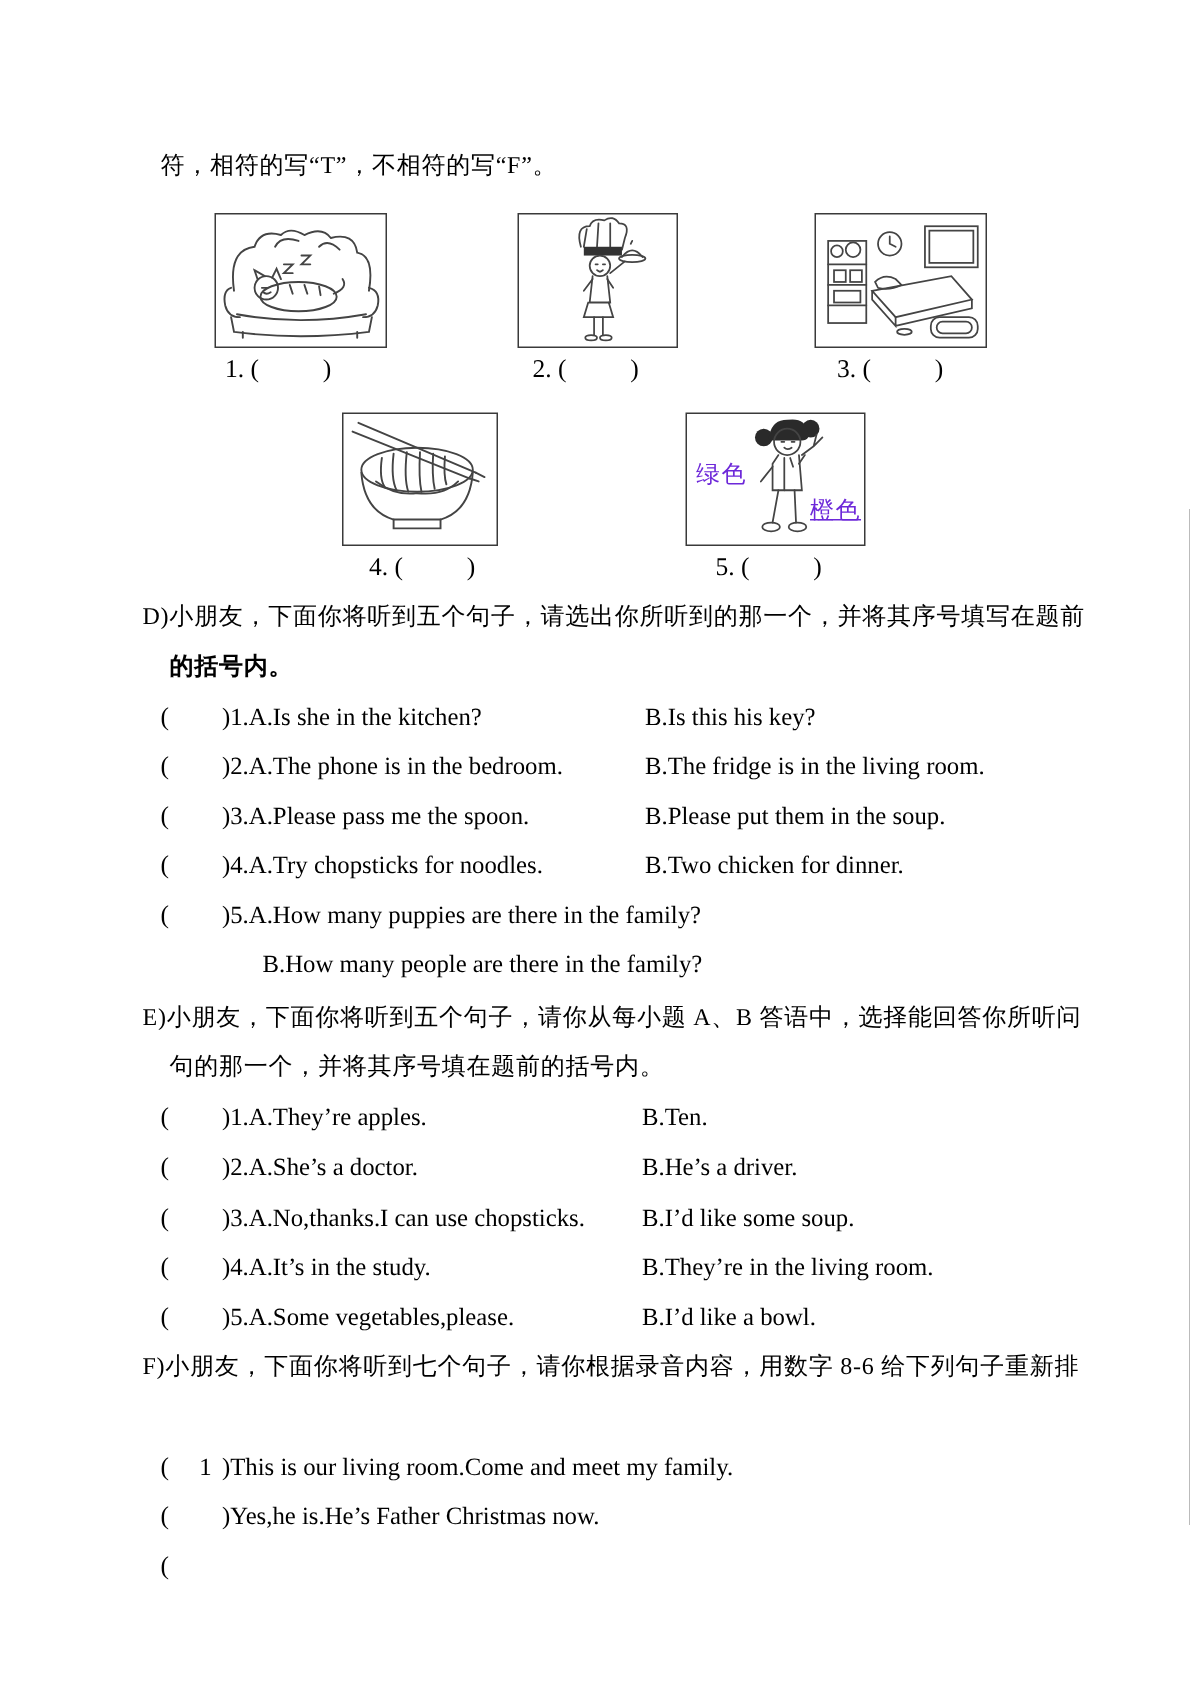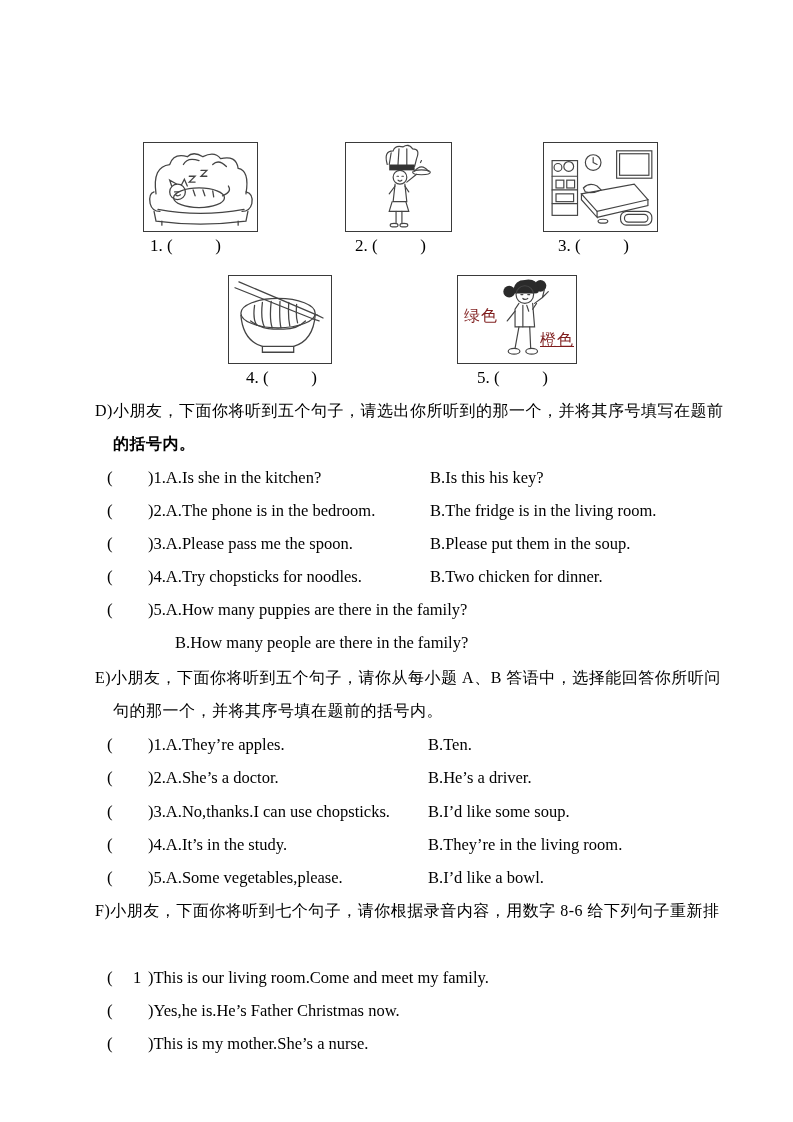--- a/index.html
+++ b/index.html
@@ -31,29 +31,30 @@
   .paren{position:absolute;left:107px;font-size:17px;}
   .colA{position:absolute;left:148px;}
   .colB{position:absolute;left:430px;}
   .colB-e{position:absolute;left:428px;}
   .f-num{position:absolute;left:128px;width:18px;text-align:center;}
   .f-text{position:absolute;left:148px;}
   .b2-line{position:absolute;left:175px;}
   .overlay-zh{
     position:absolute;
     font-size:14px;
-    color:#7f1d1d;
+    color:#6d28d9;
     letter-spacing:1px;
   }
 </style>
 </head>
 <body>
 
 <div class="page">
 
+  <div class="abs zh" style="top:100px;left:107px;">符，相符的写“T”，不相符的写“F”。</div>
 
   <div class="pic-box" style="left:143px;top:142px;width:115px;height:90px;">
     <svg viewBox="0 0 115 90">
       <g fill="none" stroke="#444" stroke-width="1.3" stroke-linecap="round">
 
         <path d="M12,52 Q8,24 26,22 Q30,10 44,14 Q50,8 60,14 Q72,8 78,16 Q94,12 96,26 Q108,28 104,52"></path>
         <path d="M40,22 Q44,14 56,18"></path>
         <path d="M70,22 Q76,16 84,24"></path>
 
         <path d="M10,50 Q4,52 6,62 Q8,70 16,70"></path>
@@ -254,16 +255,15 @@
     <span class="f-text en">)This is our living room.Come and meet my family.</span>
   </div>
   <div class="abs item-row" style="top:1001px;">
     <span class="paren">(</span>
     <span class="f-num en"></span>
     <span class="f-text en">)Yes,he is.He’s Father Christmas now.</span>
   </div>
   <div class="abs item-row" style="top:1034px;">
     <span class="paren">(</span>
     <span class="f-num en"></span>
-    <span class="f-text en">)This is my mother.She’s a nurse.</span>
   </div>
 
 </div>
 
 </body></html>

